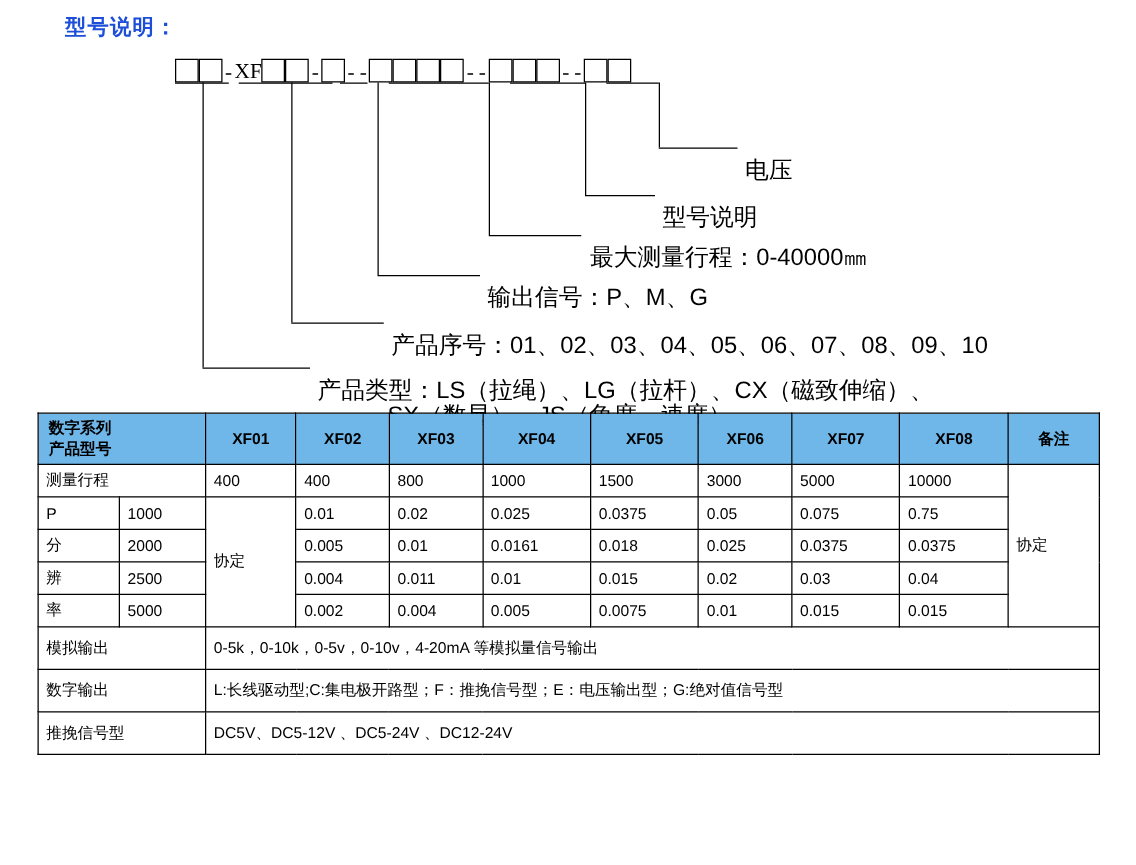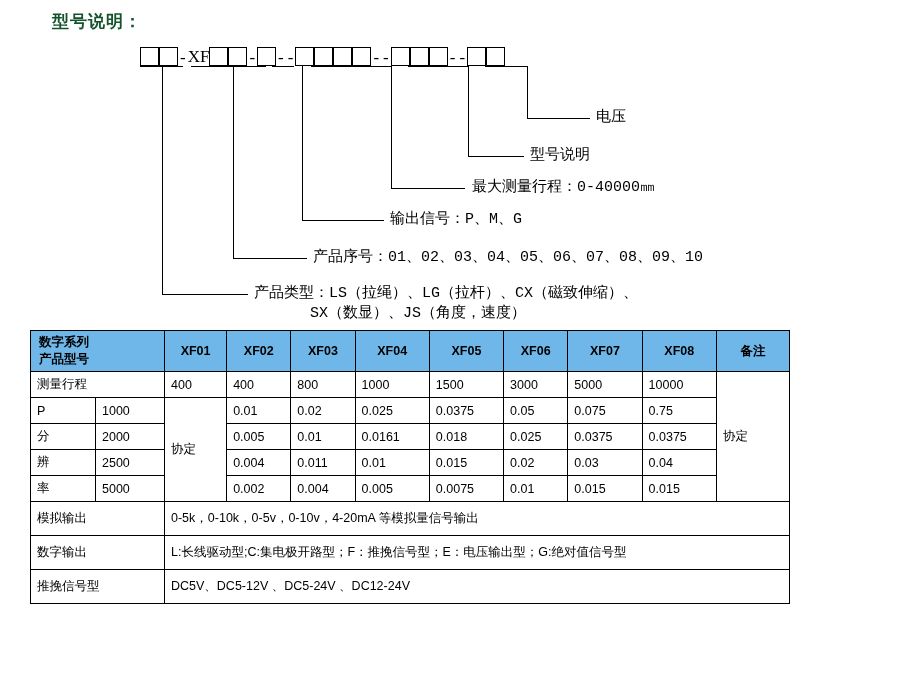--- a/index.html
+++ b/index.html
@@ -22,21 +22,21 @@
   }
 
   
   .title {
     position: absolute;
     left: 52px;
     top: 10px;
     font-family: "Liberation Sans", sans-serif;
     font-weight: bold;
     font-size: 17px;
-    color: #14532d;
+    color: #1d4ed8;
     letter-spacing: 1px;
   }
 
   
   .code-row {
     position: absolute;
     left: 140px;
     top: 40px;
     height: 26px;
     display: flex;
@@ -77,32 +77,33 @@
     width: 0;
     border-left: 1px solid #000;
   }
   .hline {
     position: absolute;
     height: 0;
     border-top: 1px solid #000;
   }
   .leader-label {
     position: absolute;
-    font-size: 15px;
-    font-family: Liberation Mono, monospace;
+    font-size: 19px;
+    font-family: Liberation Sans, sans-serif;
     white-space: nowrap;
     line-height: 19px;
+    margin-top: 19px;
   }
 
   
   .tbl {
     position: absolute;
     left: 30px;
     top: 330px;
-    width: 760px;
+    width: 850px;
     border-collapse: collapse;
     font-family: "Liberation Sans", sans-serif;
     font-size: 12.5px;
   }
   .tbl td, .tbl th {
     border: 1px solid #000;
     padding: 3px 6px;
     text-align: left;
     vertical-align: middle;
     font-weight: normal;

